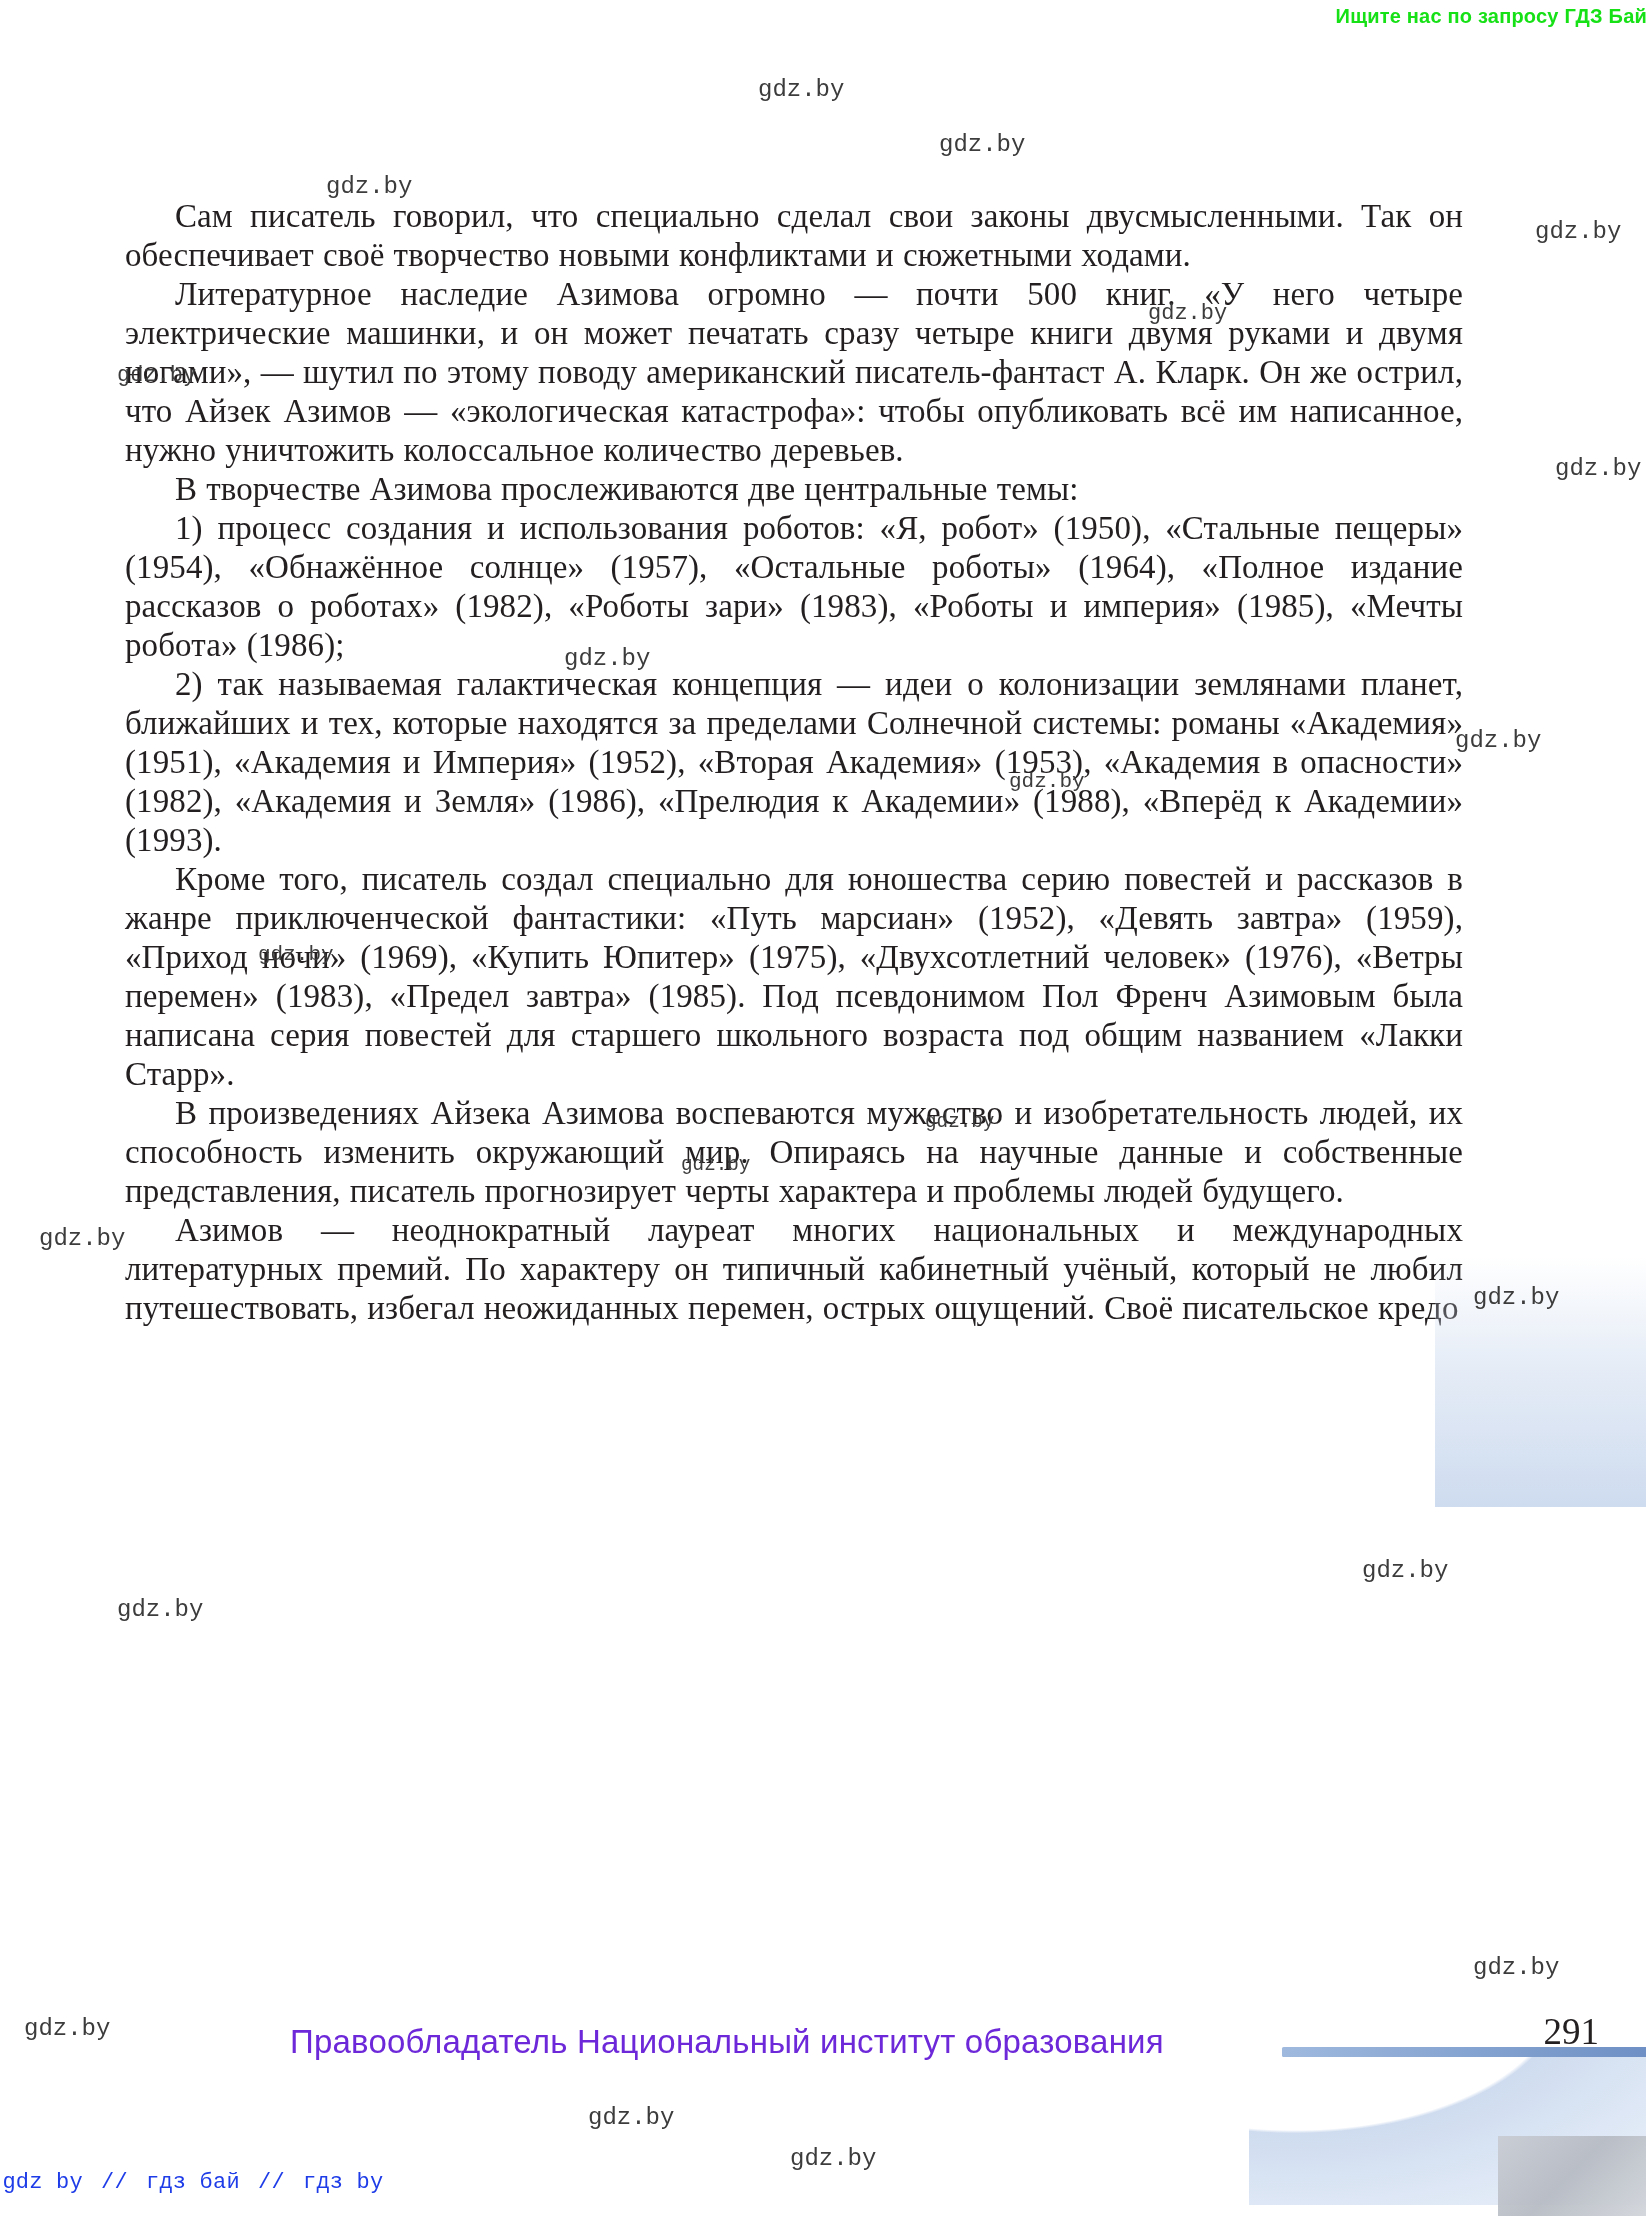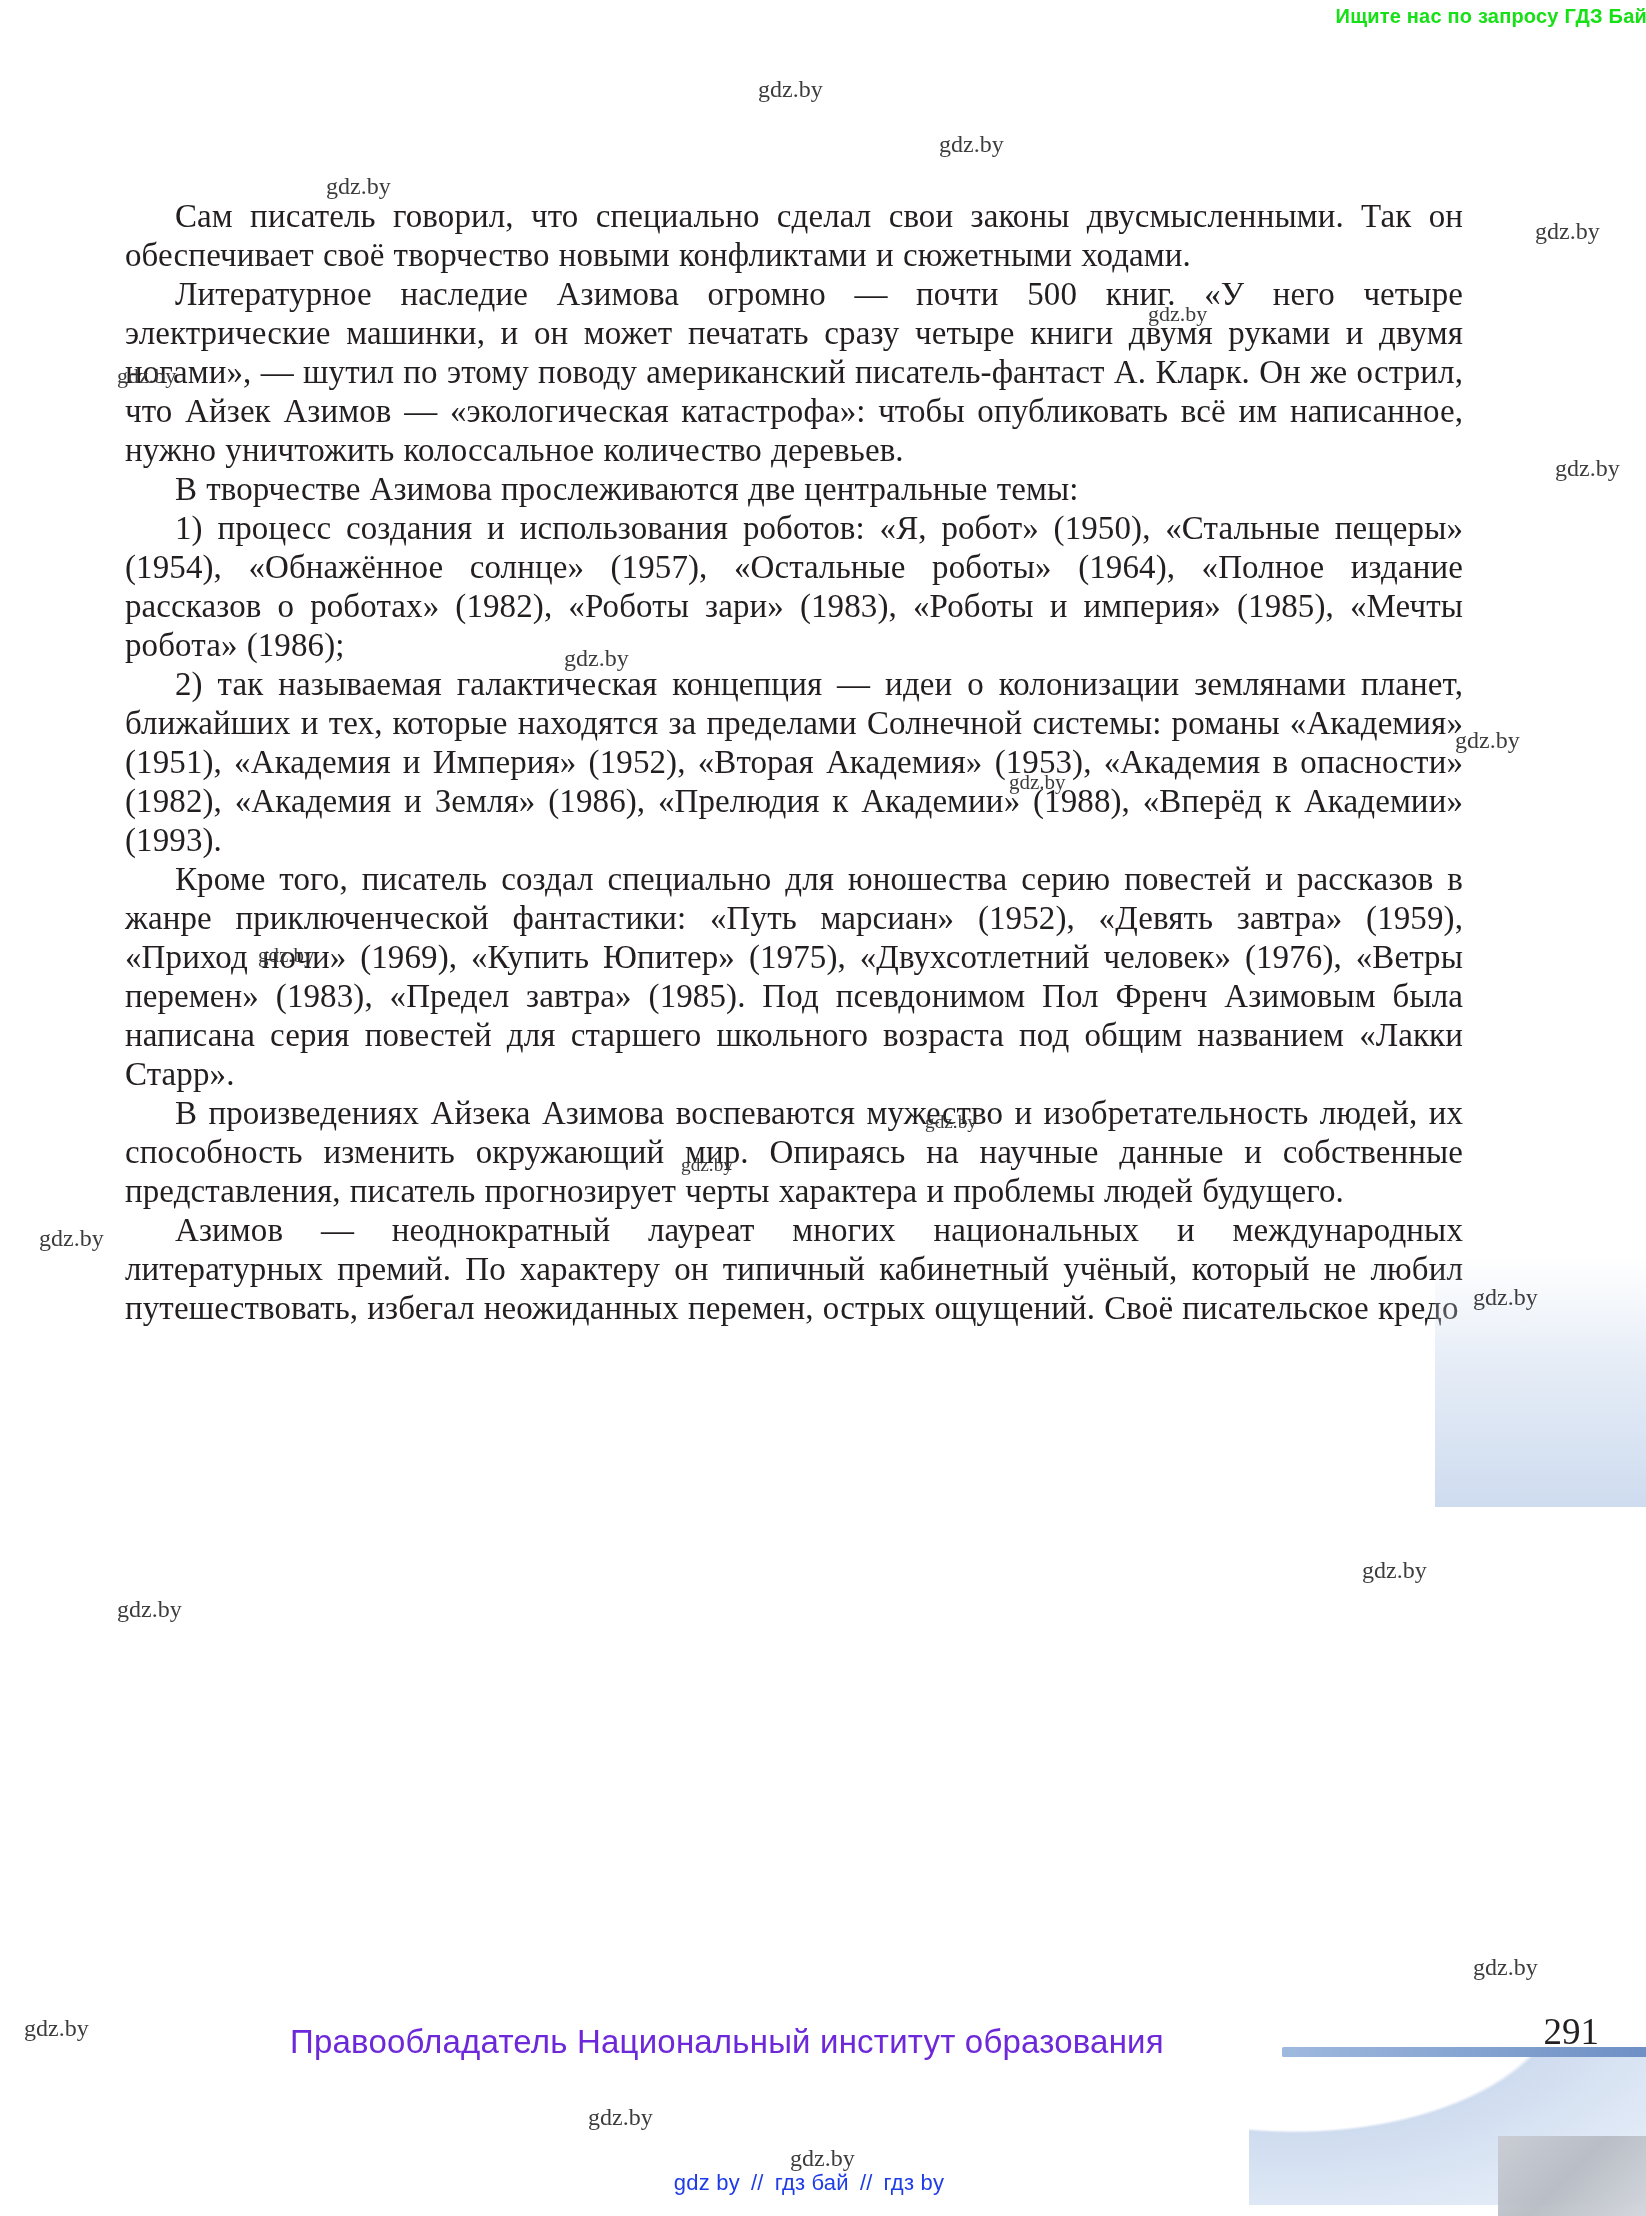--- a/index.html
+++ b/index.html
@@ -116,32 +116,31 @@
     white-space: nowrap;
     letter-spacing: 0.2px;
   }
 
   
   #footer-links {
     position: absolute;
     left: 0;
     top: 2170px;
     width: 1618px;
-    text-align: center;
-    font-family: Liberation Sans, sans-serif;
+    font-family: Liberation Mono, monospace;
     font-size: 22px;
     color: #1e3ce8;
     letter-spacing: 0.2px;
   }
   #footer-links span { margin: 0 2.4px; }
 
   
   .wm {
     position: absolute;
-    font-family: Liberation Serif, serif;
+    font-family: Liberation Mono, monospace;
     color: #3c3c3c;
     white-space: nowrap;
     pointer-events: none;
   }
 </style>
 </head>
 <body>
 
 <div id="page">
 

